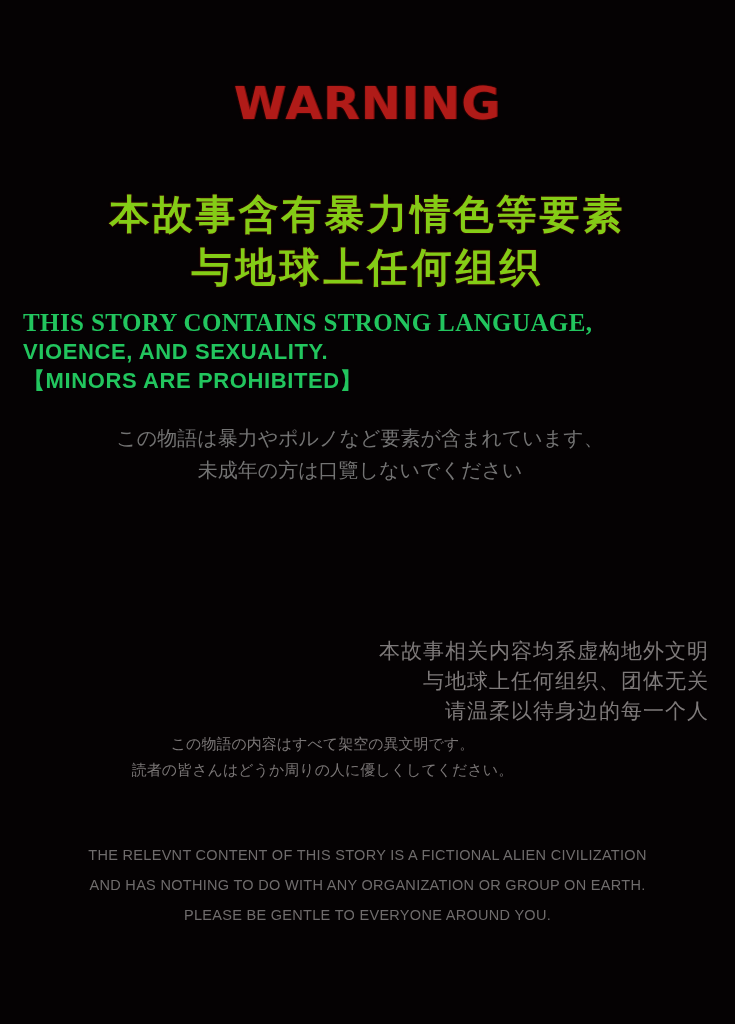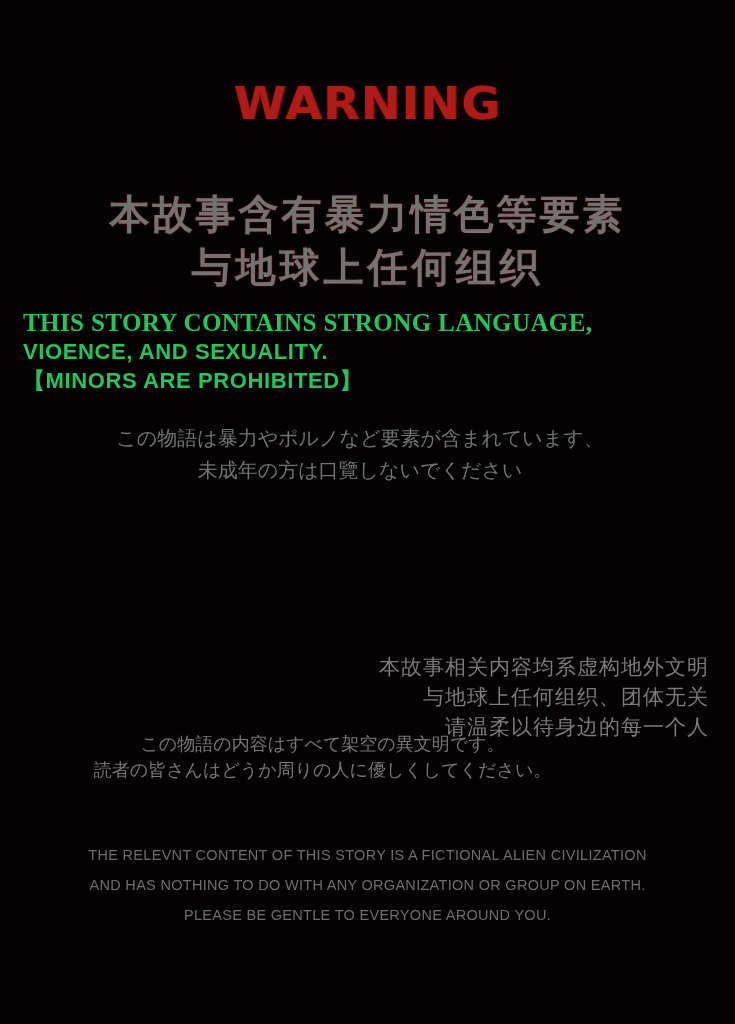--- a/index.html
+++ b/index.html
@@ -43,21 +43,21 @@
     position: absolute;
     top: 188px;
     left: 0;
     width: 735px;
     text-align: center;
     font-family: "DejaVu Sans", sans-serif;
     font-weight: bold;
     font-size: 40px;
     line-height: 53px;
     letter-spacing: 3px;
-    color: #737373;
+    color: #84cc16;
     text-shadow: 0 0 2px #6d0d0c;
   }
   .cn-headline .line2 { letter-spacing: 4px; }
 
   
   .en-block {
     position: absolute;
     top: 308px;
     left: 0;
     width: 735px;
@@ -93,32 +93,31 @@
     left: 0;
     width: 735px;
     padding-right: 26px;
     box-sizing: border-box;
     text-align: right;
     font-family: "DejaVu Sans", sans-serif;
     font-size: 21px;
     line-height: 30px;
     letter-spacing: 1px;
     color: #7e7a7a;
-    margin-top: 16px;
   }
 
   
   .jp-disclaimer {
     position: absolute;
     top: 731px;
     left: 0;
     width: 645px;
     text-align: center;
     font-family: Liberation Sans, sans-serif;
-    font-size: 18px;
+    font-size: 15px;
     line-height: 26px;
     color: #7a7676;
   }
 
   
   .en-disclaimer {
     position: absolute;
     top: 840px;
     left: 0;
     width: 735px;

